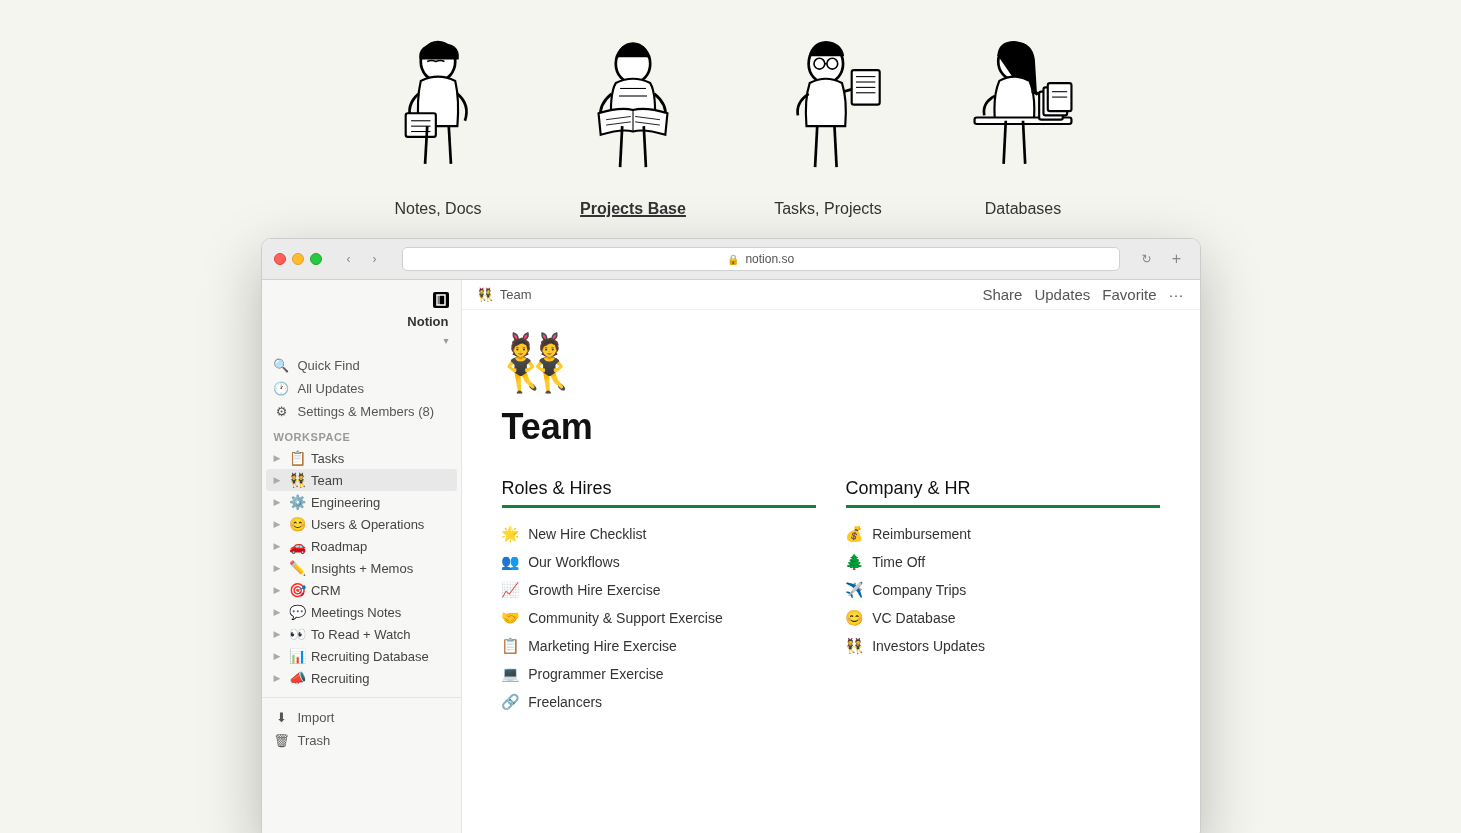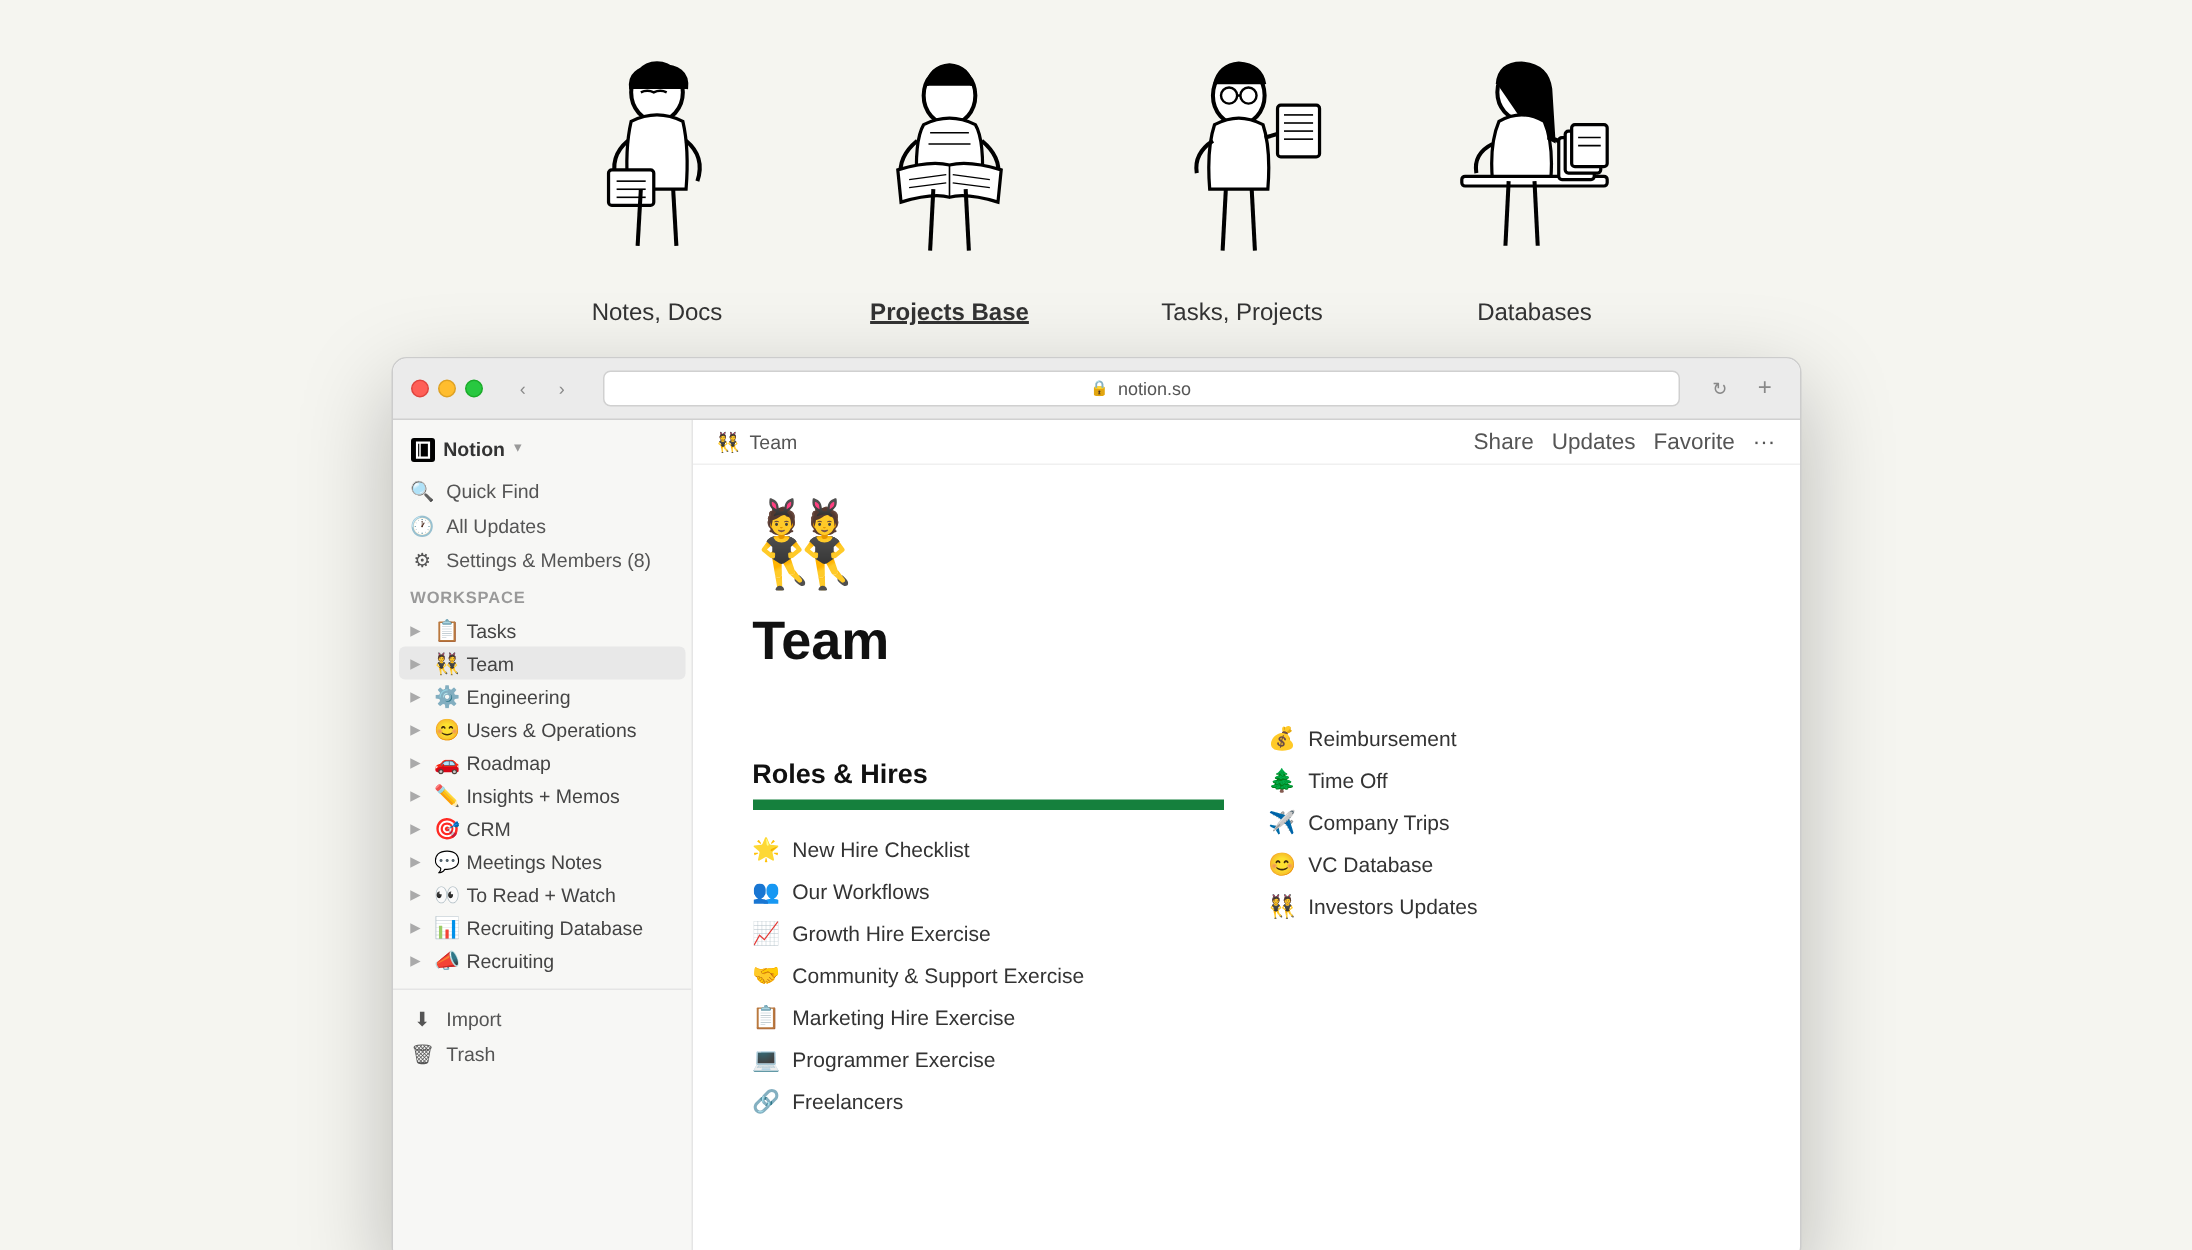--- a/index.html
+++ b/index.html
@@ -165,22 +165,23 @@
       background: #f7f7f5;
       border-right: 1px solid #e5e5e5;
       padding: 8px 0;
       flex-shrink: 0;
       overflow-y: auto;
     }
 
     .sidebar-header {
       padding: 4px 12px 8px;
       display: flex;
-      align-items: flex-start;
+      align-items: flex-end;
       gap: 6px;
+      flex-direction: column;
     }
 
     .notion-logo {
       width: 16px;
       height: 16px;
       background: #000;
       border-radius: 2px;
       display: flex;
       align-items: center;
       justify-content: center;
@@ -310,26 +311,25 @@
     }
 
     .columns-grid {
       display: grid;
       grid-template-columns: 1fr 1fr;
       gap: 30px;
     }
 
     .column-section h2 {
       font-size: 18px;
-      font-weight: 700;
+      font-weight: 400;
       color: #111;
       margin-bottom: 12px;
       padding-bottom: 6px;
-      border-bottom: 7px solid #15803d;
-      margin-top: 28px;
+      border-bottom: 3px solid #15803d;
     }
 
     .page-list-item {
       display: flex;
       align-items: center;
       gap: 8px;
       padding: 5px 0;
       font-size: 14px;
       color: #333;
       cursor: pointer;
@@ -641,20 +641,21 @@
                 <span class="list-emoji">💻</span>
                 <span>Programmer Exercise</span>
               </div>
               <div class="page-list-item">
                 <span class="list-emoji">🔗</span>
                 <span>Freelancers</span>
               </div>
             </div>
 
             <div class="column-section">
+              <h2>Company &amp; HR</h2>
               <div class="page-list-item">
                 <span class="list-emoji">💰</span>
                 <span>Reimbursement</span>
               </div>
               <div class="page-list-item">
                 <span class="list-emoji">🌲</span>
                 <span>Time Off</span>
               </div>
               <div class="page-list-item">
                 <span class="list-emoji">✈️</span>

